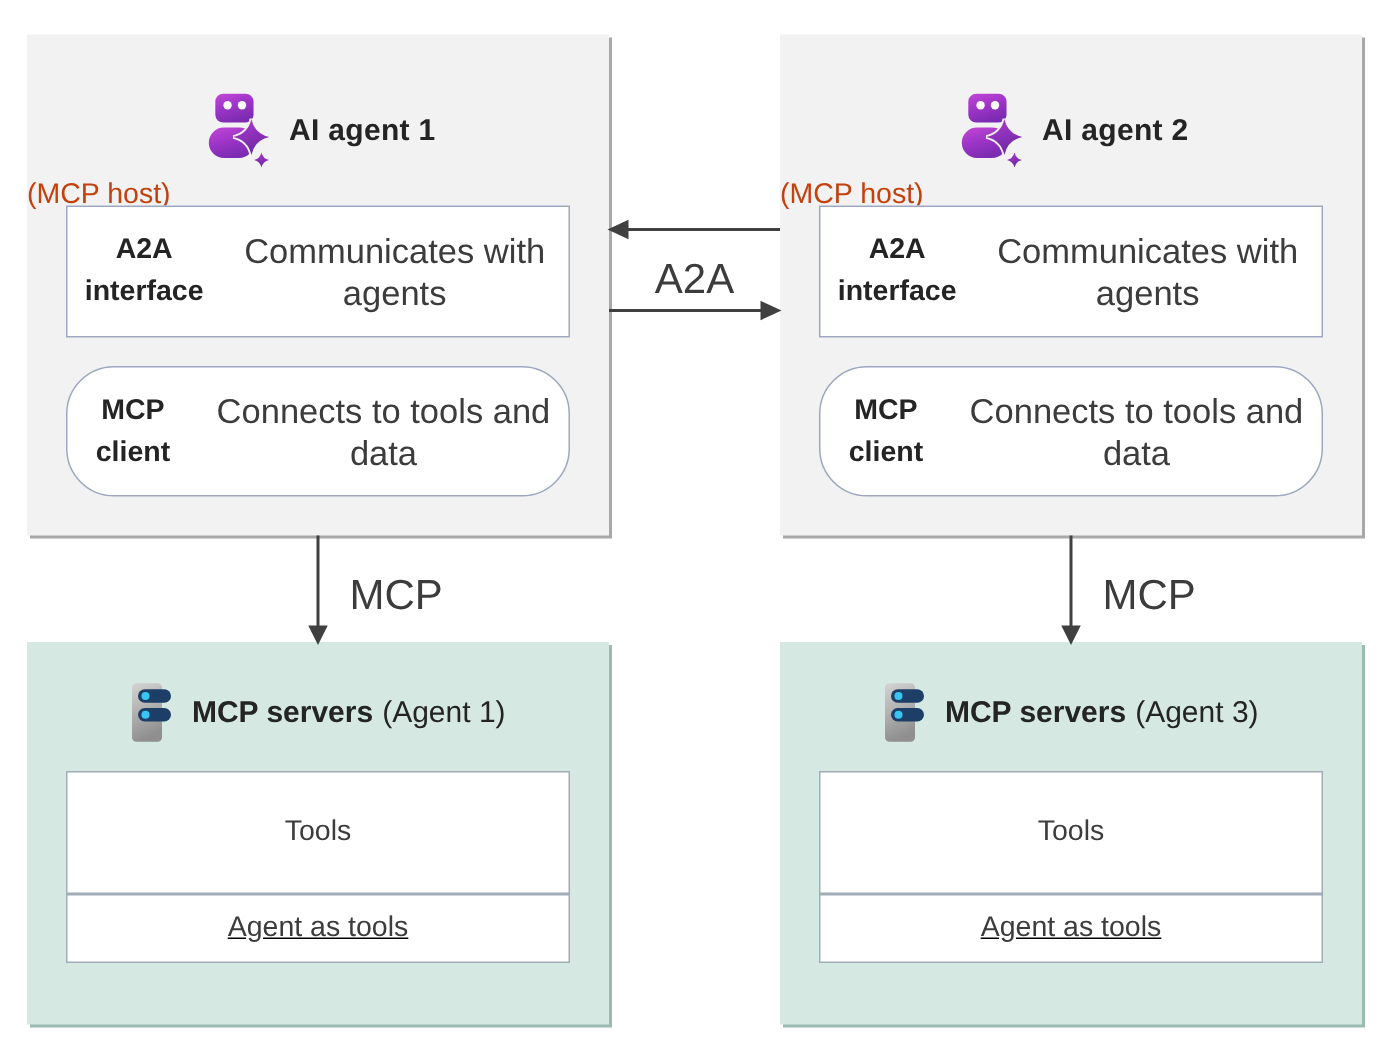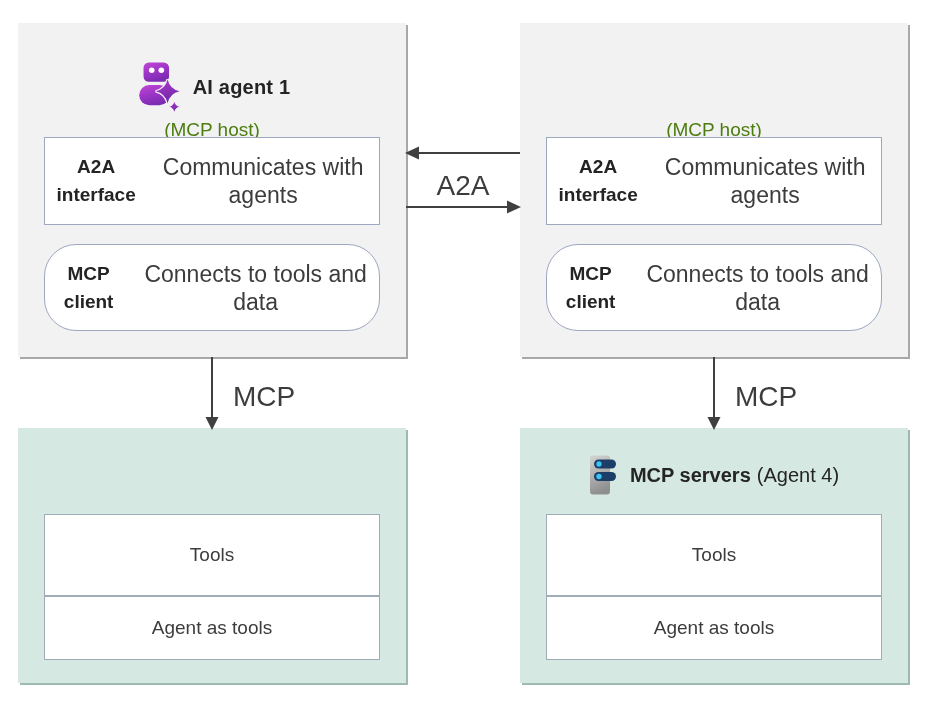--- a/index.html
+++ b/index.html
@@ -43,22 +43,22 @@
     display: flex; align-items: center; justify-content: center;
     gap: 13px;
   }
   .agent-title {
     font-size: 20px; font-weight: 700; color: #242424;
     letter-spacing: 0.2px;
   }
   .agent-subtitle {
     position: absolute;
     top: 96px; left: 0; right: 0;
-    text-align: center;
-    font-size: 19px; color: #4d7c0f;
+    text-align: left;
+    font-size: 19px; color: #c2410c;
   }
 
   .server-header {
     position: absolute;
     top: 24px; left: 0; right: 0; height: 46px;
     display: flex; align-items: center; justify-content: center;
     gap: 13px;
   }
   .server-title { font-size: 20px; color: #242424; }
   .server-title .bold { font-weight: 700; }
@@ -72,21 +72,21 @@
     background: #ffffff;
     border: 1px solid #9da7bf;
     display: flex; 
     align-items: center; justify-content: center;
     text-align: center;
   }
   .agent-box .card.slot-1 { top: 114px; height: 88px; }
   .agent-box .card.slot-2 { top: 221px; height: 87px; border-radius: 32px; }
   .server-box .card { border-color: #a0adb9; }
   .server-box .card.slot-1 { top: 86px;  height: 82px; }
-  .server-box .card.slot-2 { top: 168px; height: 64px; }
+  .server-box .card.slot-2 { top: 168px; height: 46px; text-decoration: underline; }
 
   .card-title { font-size: 19px; font-weight: 700; color: #242424; line-height: 28px; }
   .card-desc  { font-size: 23px; color: #3c3c3c; line-height: 28px; }
   .card-label { font-size: 19px; color: #3c3c3c; line-height: 26px; }
 
   
   .connector-layer {
     position: absolute; inset: 0;
     width: 929px; height: 704px;
     pointer-events: none;
@@ -148,55 +148,82 @@
       <div class="card-title">A2A interface</div>
       <div class="card-desc">Communicates with agents</div>
     </div>
     <div class="card slot-2">
       <div class="card-title">MCP client</div>
       <div class="card-desc">Connects to tools and data</div>
     </div>
   </section>
 
   <section class="agent-box col-right">
+    <div class="agent-header">
+      <span class="icon">
+        <svg width="46" height="50" viewBox="0 0 47 52">
+          <rect x="9.5" y="0.5" width="26.5" height="20" rx="5.5" fill="url(#gradAgent)"></rect>
+          <circle cx="18" cy="8.5" r="2.9" fill="#ffffff"></circle>
+          <circle cx="28" cy="8.5" r="2.9" fill="#ffffff"></circle>
+          <rect x="5" y="24" width="31.5" height="21" rx="10.5" fill="url(#gradAgent)"></rect>
+          <path d="M34.5,18 Q36.75,28.25 47,30.5 Q36.75,32.75 34.5,43 Q32.25,32.75 22,30.5 Q32.25,28.25 34.5,18 Z" fill="url(#gradSparkle)" stroke="#f2f2f3" stroke-width="2.5" style="paint-order:stroke"></path>
+          <path d="M41.5,41.3 Q42.6,45.7 46.7,46.5 Q42.6,47.3 41.5,51.7 Q40.4,47.3 36.3,46.5 Q40.4,45.7 41.5,41.3 Z" fill="url(#gradSparkle)"></path>
+        </svg>
+      </span>
+      <span class="agent-title">AI agent 2</span>
+    </div>
     <div class="agent-subtitle">(MCP host)</div>
 
     <div class="card slot-1">
       <div class="card-title">A2A interface</div>
       <div class="card-desc">Communicates with agents</div>
     </div>
     <div class="card slot-2">
       <div class="card-title">MCP client</div>
       <div class="card-desc">Connects to tools and data</div>
     </div>
   </section>
 
   <section class="server-box col-left">
-
-    <div class="card slot-1">
-      <div class="card-label">Tools</div>
-    </div>
-    <div class="card slot-2">
-      <div class="card-label">Agent as tools</div>
-    </div>
-  </section>
-
-  <section class="server-box col-right">
     <div class="server-header">
       <span class="icon">
         <svg width="28" height="42" viewBox="0 0 28 42">
           <rect x="1" y="1.5" width="20" height="39" rx="3" fill="url(#gradTower)"></rect>
           <rect x="5" y="5.5" width="22" height="9" rx="4.5" fill="#1d3e66"></rect>
           <circle cx="10" cy="10" r="2.7" fill="#39c4f2"></circle>
           <rect x="5" y="18" width="22" height="9" rx="4.5" fill="#1d3e66"></rect>
           <circle cx="10" cy="22.5" r="2.7" fill="#39c4f2"></circle>
         </svg>
       </span>
       <span class="server-title">
-        <span class="bold">MCP servers</span><span class="suffix">(Agent 4)</span>
+        <span class="bold">MCP servers</span><span class="suffix">(Agent 1)</span>
+      </span>
+    </div>
+
+    <div class="card slot-1">
+      <div class="card-label">Tools</div>
+    </div>
+    <div class="card slot-2">
+      <div class="card-label">Agent as tools</div>
+    </div>
+  </section>
+
+  <section class="server-box col-right">
+    <div class="server-header">
+      <span class="icon">
+        <svg width="28" height="42" viewBox="0 0 28 42">
+          <rect x="1" y="1.5" width="20" height="39" rx="3" fill="url(#gradTower)"></rect>
+          <rect x="5" y="5.5" width="22" height="9" rx="4.5" fill="#1d3e66"></rect>
+          <circle cx="10" cy="10" r="2.7" fill="#39c4f2"></circle>
+          <rect x="5" y="18" width="22" height="9" rx="4.5" fill="#1d3e66"></rect>
+          <circle cx="10" cy="22.5" r="2.7" fill="#39c4f2"></circle>
+        </svg>
+      </span>
+      <span class="server-title">
+        <span class="bold">MCP servers</span><span class="suffix">(Agent 3)</span>
       </span>
     </div>
 
     <div class="card slot-1">
       <div class="card-label">Tools</div>
     </div>
     <div class="card slot-2">
       <div class="card-label">Agent as tools</div>
     </div>
   </section>

